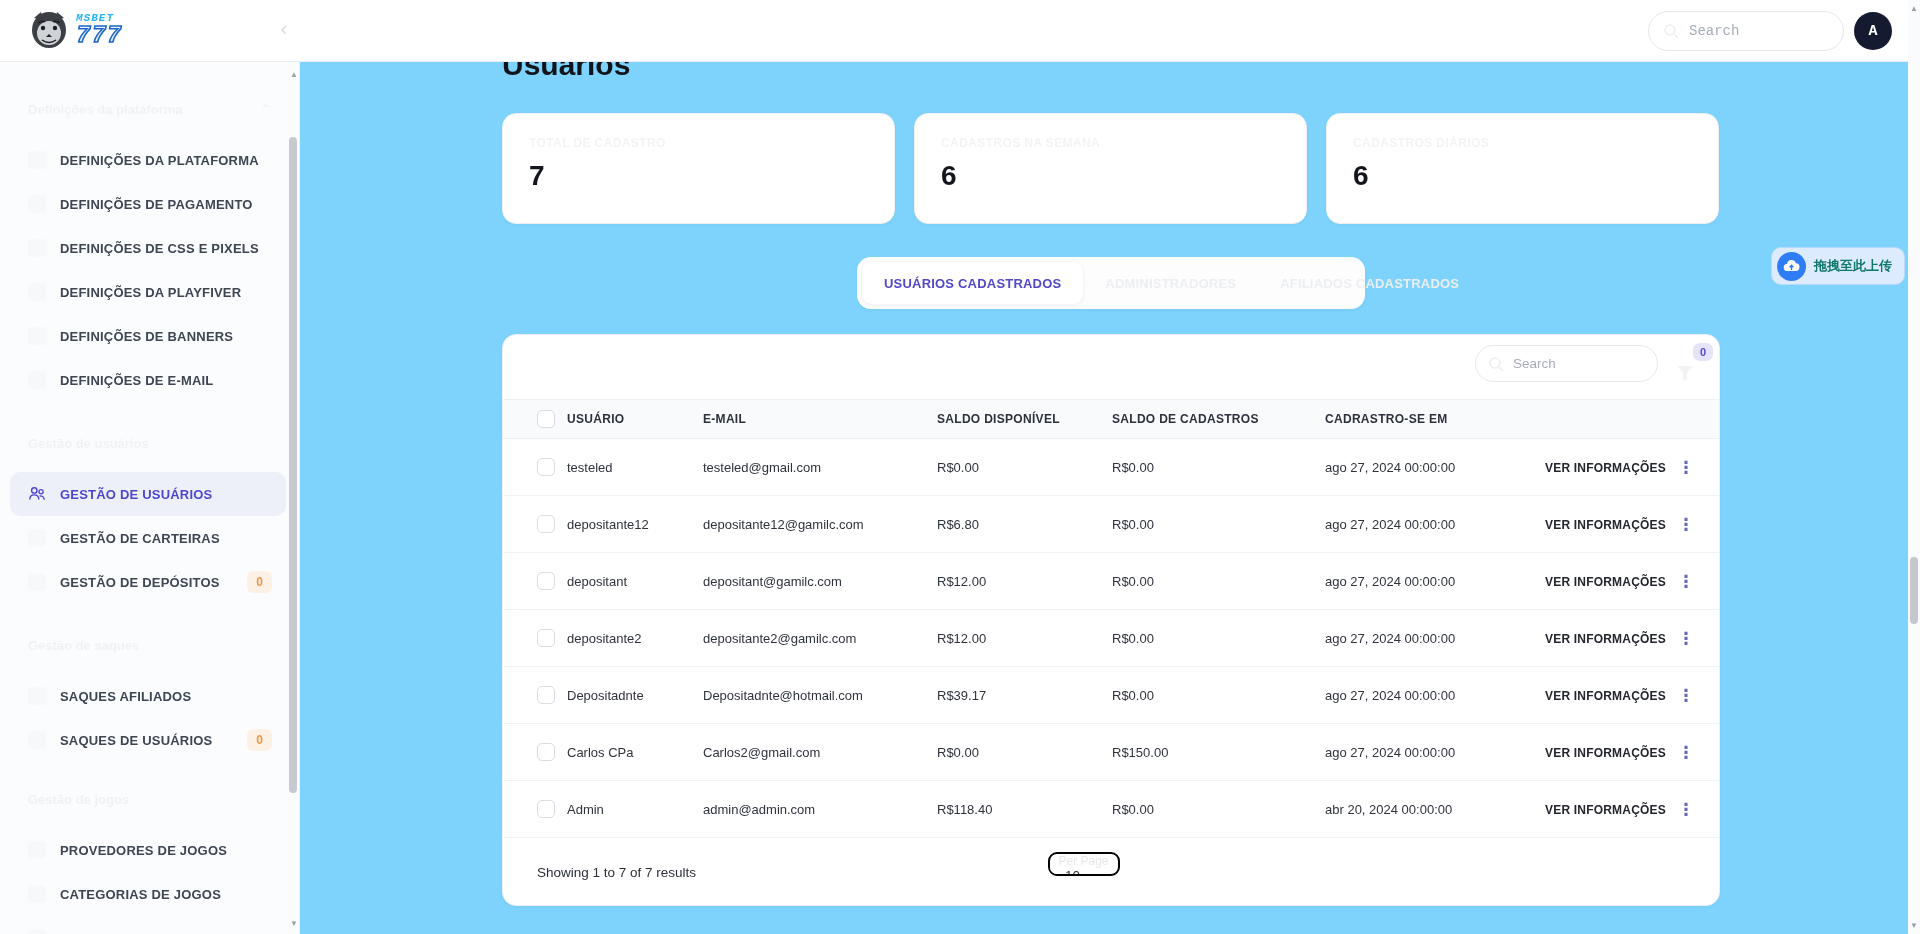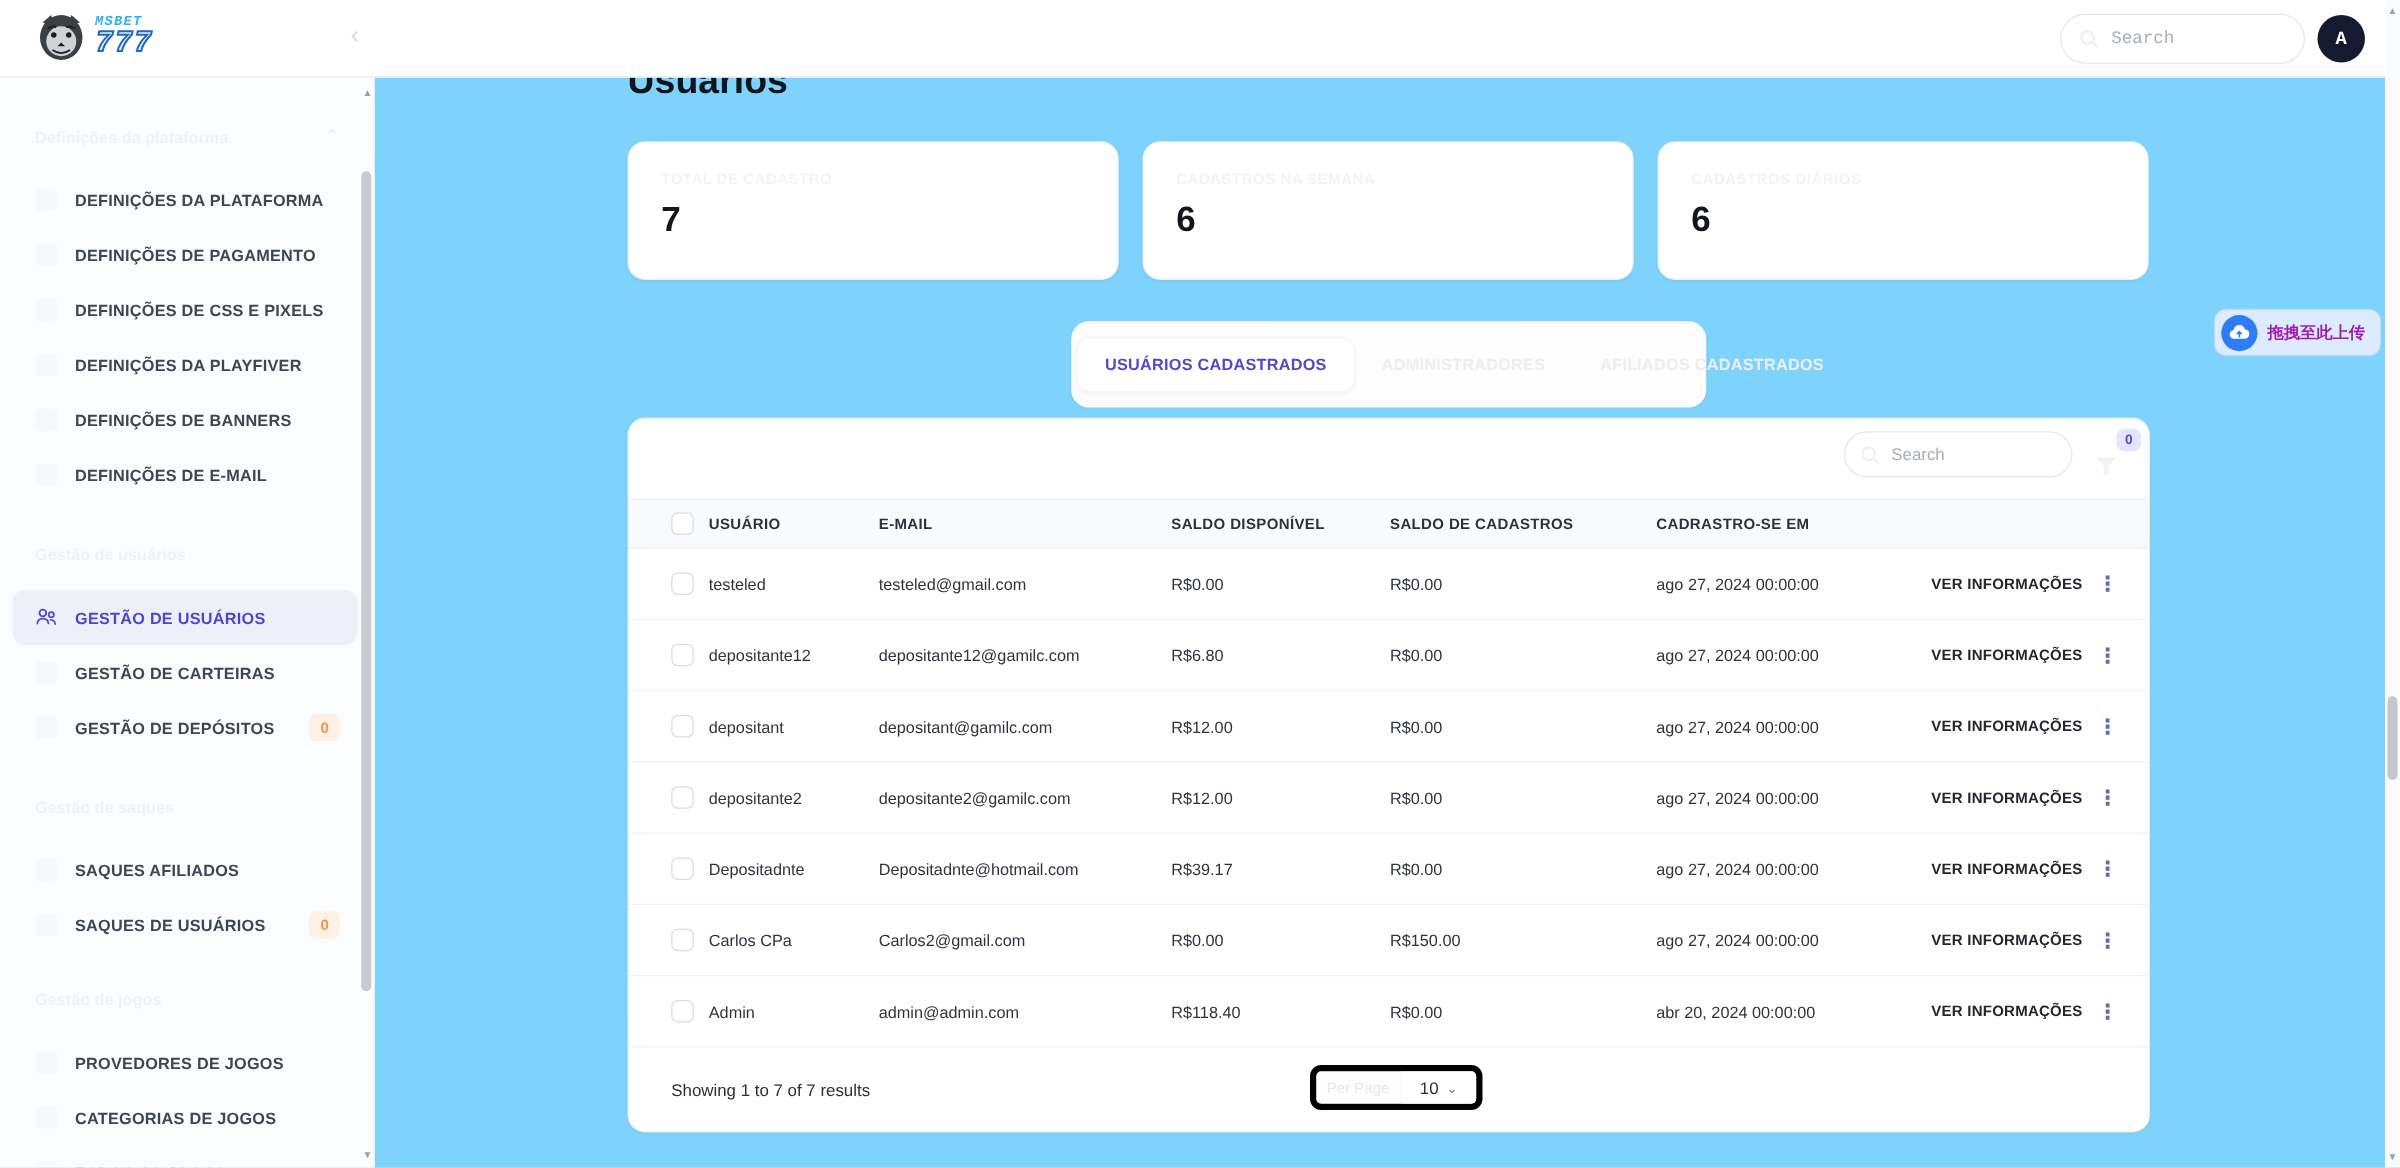--- a/index.html
+++ b/index.html
@@ -50,21 +50,21 @@
   .main { position:absolute; top:62px; left:300px; right:0; bottom:0; overflow:hidden; background:#7dd3fc; }
   .page-title { position:absolute; top:-14px; left:202px; font-size:30px; line-height:34px;
     font-weight:800; color:#12141c; }
 
   .cards { position:absolute; top:51px; left:202px; width:1218px; display:flex; gap:19px; }
   .stat-card { width:393px; height:111px; background:#fff; border:1px solid #edeff3; border-radius:14px;
     box-shadow:0 1px 3px rgba(20,30,60,.04); padding:22px 26px; }
   .stat-label { font-size:12px; font-weight:700; letter-spacing:.4px; color:#b9bfc9; opacity:.18; text-transform:uppercase; }
   .stat-value { margin-top:10px; font-size:28px; font-weight:800; color:#14161d; }
 
-  .tabs { position:absolute; top:195px; left:557px; width:508px; height:69px; background:#fdfdfe;
+  .tabs { position:absolute; top:195px; left:557px; width:508px; height:52px; background:#fdfdfe;
     border-radius:14px; box-shadow:0 1px 3px rgba(20,30,60,.04); display:flex; align-items:center; padding:5px; }
   .tab { height:42px; display:flex; align-items:center; padding:0 22px; font-size:13px; font-weight:700;
     letter-spacing:.2px; color:#eceef2; border-radius:10px; cursor:pointer; white-space:nowrap; }
   .tab.active { background:#fff; color:#5348c7; box-shadow:0 1px 5px rgba(30,35,70,.07); }
 
   .table-card { position:absolute; top:272px; left:202px; width:1218px; height:572px; background:#fff;
     border:1px solid #edeff3; border-radius:14px; box-shadow:0 1px 3px rgba(20,30,60,.04); overflow:hidden; }
   .tbl-search { position:absolute; top:10px; left:972px; width:183px; height:37px; border:1px solid #e4e7ec;
     border-radius:19px; display:flex; align-items:center; padding:0 12px; gap:9px; background:#fff; }
   .tbl-search input { border:none; outline:none; width:110px; font-size:13.5px; color:#3a3f4a;
@@ -84,35 +84,35 @@
   .trow { height:57px; border-bottom:1px solid #f0f2f4; }
   .trow .td { font-size:13px; color:#2f333c; }
   .cb { width:18px; height:18px; border:1px solid #d9dde3; border-radius:5px; background:#fff; cursor:pointer; }
   .action-cell { text-align:right; }
   .ver-btn { font-size:12px; font-weight:700; color:#23262d; letter-spacing:.2px; cursor:pointer;
     background:none; border:none; font-family:inherit; }
   .kebab { text-align:center; color:#6568b2; font-size:17px; font-weight:bold; cursor:pointer; line-height:1; }
 
   .tfoot { position:absolute; top:503px; left:0; width:100%; height:69px; display:flex; align-items:center; }
   .showing { margin-left:34px; font-size:13.5px; color:#2b2f38; }
-  .pager { position:absolute; left:545px; top:14px; display:flex; height:36px;
-    border:5px solid #000000; border-radius:9px; overflow:hidden; }
+  .pager { position:absolute; left:545px; top:14px; display:flex; height:24px;
+    border:2px solid #000000; border-radius:9px; overflow:hidden;flex-direction:column; }
   .per-page-btn { width:68px; background:#fbfcfd; border:none; border-right:1px solid #e9ebef;
     font-size:12px; color:#9aa1ac; opacity:.25; font-family:inherit; cursor:pointer; }
   .per-page-select { width:60px; background:#fff; display:flex; align-items:center; justify-content:center;
     gap:6px; font-size:13.5px; color:#2b2f38; cursor:pointer; }
   .chev-down { font-size:11px; color:#6a7383; }
 
   
   .upload-fab { position:absolute; top:247px; right:15px; height:38px; background:#dcebfd;
     border:1px solid #badafb; border-radius:10px; display:flex; align-items:center; gap:8px;
     padding:0 12px 0 5px; z-index:40; cursor:pointer; }
   .upload-circle { width:29px; height:29px; border-radius:50%; background:#2f7df6; display:flex;
     align-items:center; justify-content:center; }
-  .upload-label { font-size:13px; font-weight:700; color:#a21caf; white-space:nowrap; }
+  .upload-label { font-size:13px; font-weight:700; color:#0f766e; white-space:nowrap; }
 
   
   .main-scroll { position:absolute; top:0; right:0; width:12px; height:934px; background:#fafbfc; z-index:50; }
   .ms-arrow { position:absolute; right:2px; font-size:8px; color:#99a1ab; }
   .ms-thumb { position:absolute; top:557px; right:2px; width:8px; height:67px; background:#c4c8ce; border-radius:4px; }
 </style>
 </head>
 <body>
 
 <div class="header">

